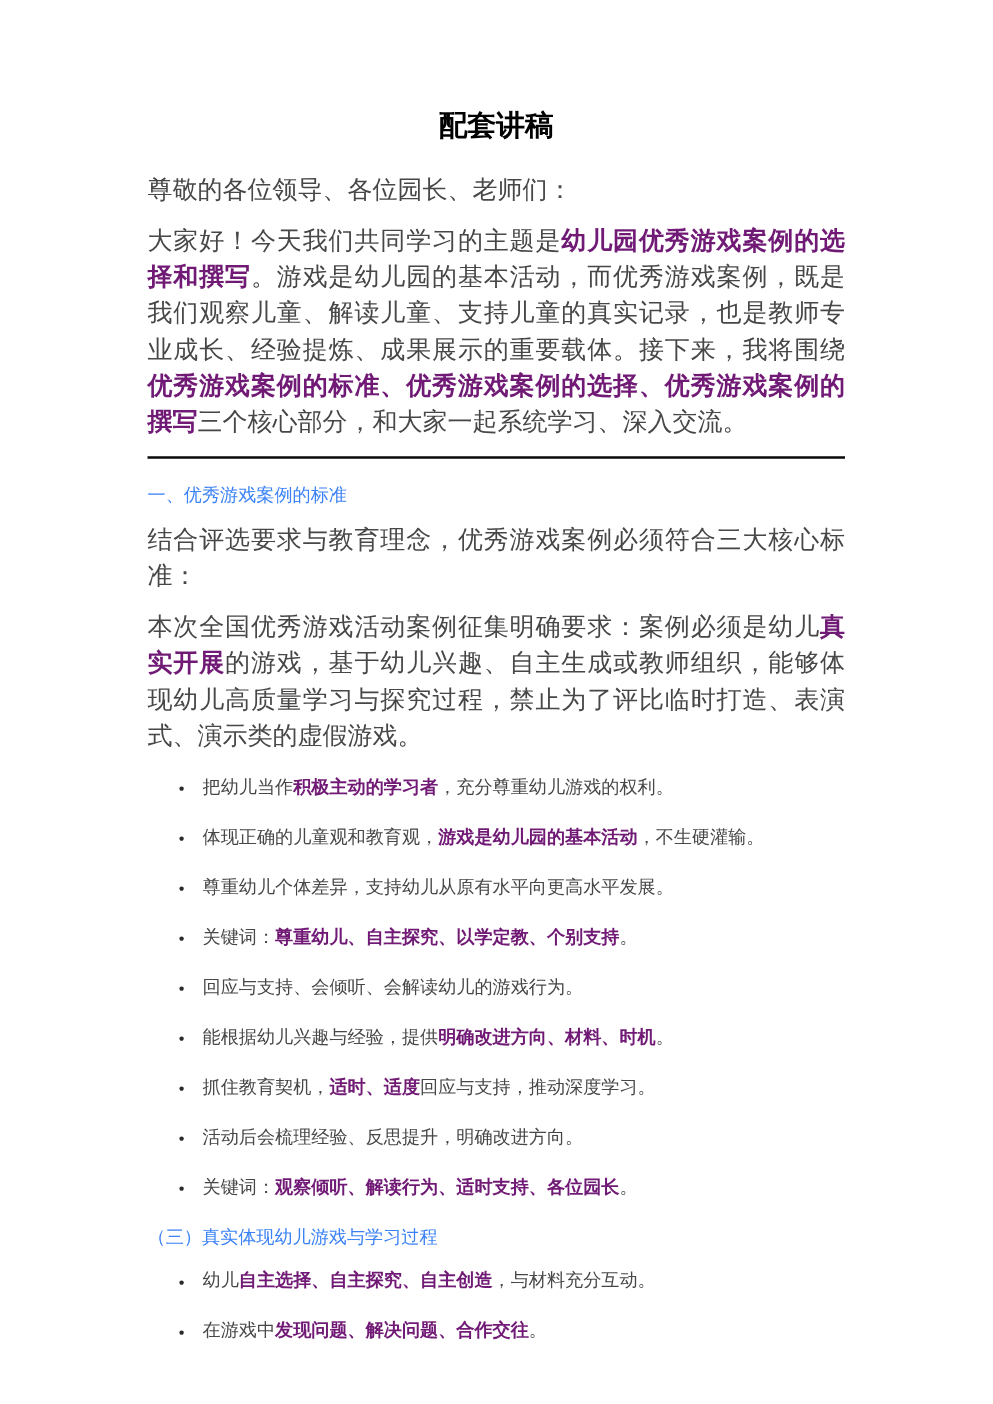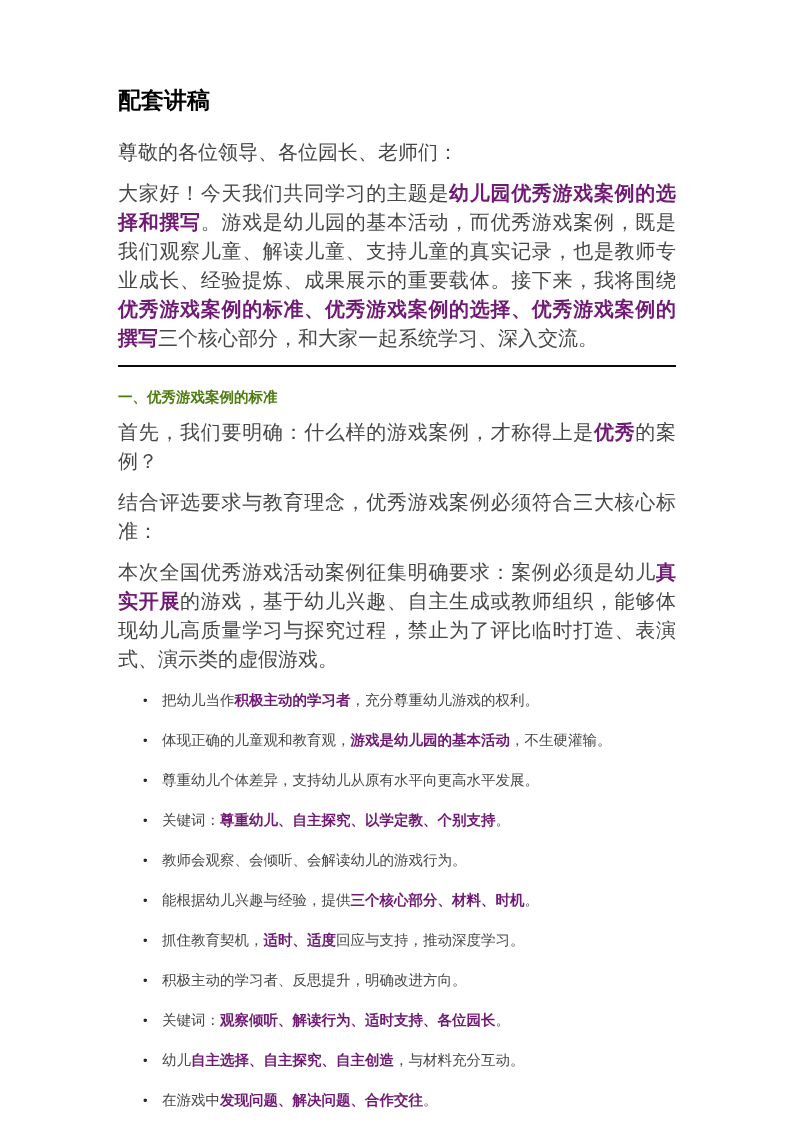--- a/index.html
+++ b/index.html
@@ -13,37 +13,38 @@
     height: 1123px;
     box-sizing: border-box;
     padding: 84px 118px 40px 118px;
     background: #ffffff;
     overflow: hidden;
     font-family: "Liberation Sans", "DejaVu Sans", sans-serif;
     color: #474747;
   }
   .title {
     margin: 0 0 21px 0;
+    text-align: center;
     font-size: 23px;
     line-height: 33px;
     font-weight: 700;
     color: #000000;
   }
   .p {
     margin: 0 0 12px 0;
     font-size: 20px;
     line-height: 29px;
     text-align: justify;
   }
   .h2, .h3 {
     margin: 0 0 6px 0;
     font-size: 14.5px;
     line-height: 29px;
-    font-weight: 700;
-    color: #4d7c0f;
+    font-weight: 400;
+    color: #3b82f6;
   }
   strong {
     font-weight: 700;
     color: #701a75;
   }
   .rule {
     border: none;
     border-top: 2.5px solid #0a0a0a;
     margin: 6px 0 16px 0;
   }
@@ -78,21 +79,20 @@
   <h1 class="title">配套讲稿</h1>
 
   <p class="p">尊敬的各位领导、各位园长、老师们：</p>
 
   <p class="p"><span>大家好！今天我们共同学习的主题是</span><strong>幼儿园优秀游戏案例的选择和撰写</strong><span>。游戏是幼儿园的基本活动，而优秀游戏案例，既是我们观察儿童、解读儿童、支持儿童的真实记录，也是教师专业成长、经验提炼、成果展示的重要载体。接下来，我将围绕</span><strong>优秀游戏案例的标准、优秀游戏案例的选择、优秀游戏案例的撰写</strong><span>三个核心部分，和大家一起系统学习、深入交流。</span></p>
 
   <hr class="rule">
 
   <h2 class="h2">一、优秀游戏案例的标准</h2>
 
-  <p class="p"><span>首先，我们要明确：什么样的游戏案例，才称得上是</span><strong>优秀</strong><span>的案例？</span></p>
 
   <p class="p">结合评选要求与教育理念，优秀游戏案例必须符合三大核心标准：</p>
 
   <p class="p"><span>本次全国优秀游戏活动案例征集明确要求：案例必须是幼儿</span><strong>真实开展</strong><span>的游戏，基于幼儿兴趣、自主生成或教师组织，能够体现幼儿高质量学习与探究过程，禁止为了评比临时打造、表演式、演示类的虚假游戏。</span></p>
 
 
   <ul class="blist">
     <li class="li">
       <span class="bullet">•</span>
       <span class="t"><span>把幼儿当作</span><strong>积极主动的学习者</strong><span>，充分尊重幼儿游戏的权利。</span></span>
@@ -108,40 +108,41 @@
     <li class="li">
       <span class="bullet">•</span>
       <span class="t"><span>关键词：</span><strong>尊重幼儿、自主探究、以学定教、个别支持</strong><span>。</span></span>
     </li>
   </ul>
 
 
   <ul class="blist">
     <li class="li">
       <span class="bullet">•</span>
-      <span class="t"><span>教师会观察、会倾听、会解读幼儿的游戏行为。</span><strong></strong><span></span></span>
+      <span class="t"><span>回应与支持、会倾听、会解读幼儿的游戏行为。</span><strong></strong><span></span></span>
     </li>
     <li class="li">
       <span class="bullet">•</span>
-      <span class="t"><span>能根据幼儿兴趣与经验，提供</span><strong>三个核心部分、材料、时机</strong><span>。</span></span>
+      <span class="t"><span>能根据幼儿兴趣与经验，提供</span><strong>明确改进方向、材料、时机</strong><span>。</span></span>
     </li>
     <li class="li">
       <span class="bullet">•</span>
       <span class="t"><span>抓住教育契机，</span><strong>适时、适度</strong><span>回应与支持，推动深度学习。</span></span>
     </li>
     <li class="li">
       <span class="bullet">•</span>
-      <span class="t"><span>积极主动的学习者、反思提升，明确改进方向。</span><strong></strong><span></span></span>
+      <span class="t"><span>活动后会梳理经验、反思提升，明确改进方向。</span><strong></strong><span></span></span>
     </li>
     <li class="li">
       <span class="bullet">•</span>
       <span class="t"><span>关键词：</span><strong>观察倾听、解读行为、适时支持、各位园长</strong><span>。</span></span>
     </li>
   </ul>
 
+  <h3 class="h3">（三）真实体现幼儿游戏与学习过程</h3>
 
   <ul class="blist">
     <li class="li">
       <span class="bullet">•</span>
       <span class="t"><span>幼儿</span><strong>自主选择、自主探究、自主创造</strong><span>，与材料充分互动。</span></span>
     </li>
     <li class="li">
       <span class="bullet">•</span>
       <span class="t"><span>在游戏中</span><strong>发现问题、解决问题、合作交往</strong><span>。</span></span>
     </li>

